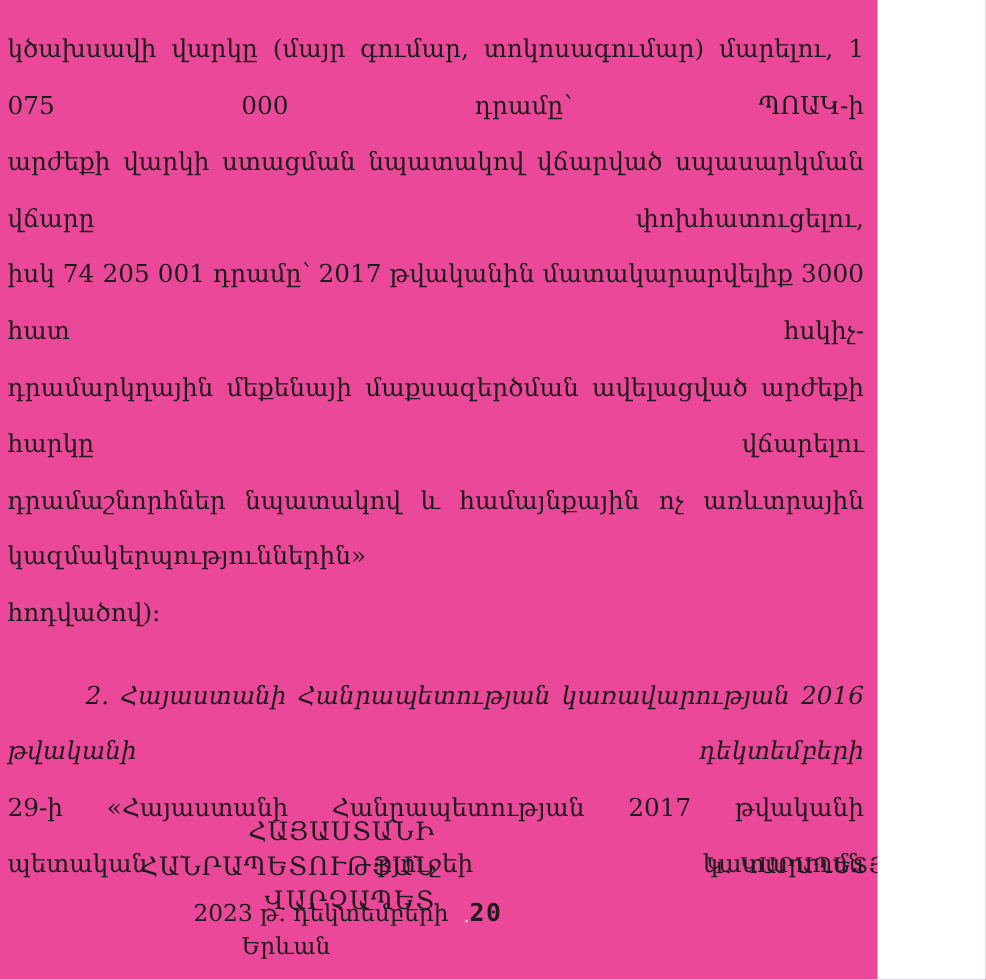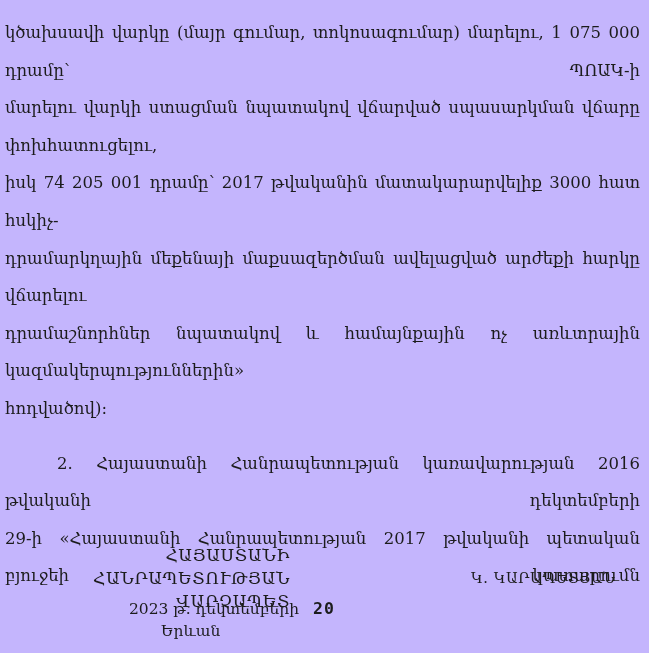--- a/index.html
+++ b/index.html
@@ -2,23 +2,23 @@
 <html><head>
 <meta charset="utf-8">
 <style>
   html, body {
     margin: 0;
     padding: 0;
     background: #ffffff;
   }
   .page {
     position: relative;
-    width: 649px;
+    width: 585px;
     height: 653px;
-    background: #c4b5fd;
+    background: #ec4899;
     color: #1c1c1c;
     font-family: "DejaVu Serif", "DejaVu Sans", serif;
     overflow: hidden;
   }
   .body-text {
     position: absolute;
     left: 5px;
     right: 9px;
     top: 14px;
   }
@@ -31,20 +31,21 @@
     text-align: justify;
     text-align-last: justify;
     color: #1c1c1c;
   }
   .line.last {
     text-align: center;
     text-align-last: left;
   }
   .line.indent {
     text-indent: 52px;
+    font-style: italic;
   }
   .signature {
     position: absolute;
     left: 0;
     top: 0;
     width: 657px;
     height: 653px;
     pointer-events: none;
   }
   .sig-org {
@@ -93,21 +94,21 @@
 </style>
 </head>
 <body>
 
 <div class="page">
 
   <div class="body-text">
 
     <div class="para">
       <div class="line">կծախսավի վարկը (մայր գումար, տոկոսագումար) մարելու, 1 075 000 դրամը՝ ՊՈԱԿ-ի</div>
-      <div class="line">մարելու վարկի ստացման նպատակով վճարված սպասարկման վճարը փոխհատուցելու,</div>
+      <div class="line">արժեքի վարկի ստացման նպատակով վճարված սպասարկման վճարը փոխհատուցելու,</div>
       <div class="line">իսկ 74 205 001 դրամը՝ 2017 թվականին մատակարարվելիք 3000 հատ հսկիչ-</div>
       <div class="line">դրամարկղային մեքենայի մաքսազերծման ավելացված արժեքի հարկը վճարելու</div>
       <div class="line">դրամաշնորհներ նպատակով և համայնքային ոչ առևտրային կազմակերպություններին»</div>
       <div class="line last">հոդվածով)։</div>
     </div>
 
     <div class="para">
       <div class="line indent">2. Հայաստանի Հանրապետության կառավարության 2016 թվականի դեկտեմբերի</div>
       <div class="line">29-ի «Հայաստանի Հանրապետության 2017 թվականի պետական բյուջեի կատարումն</div>
 

